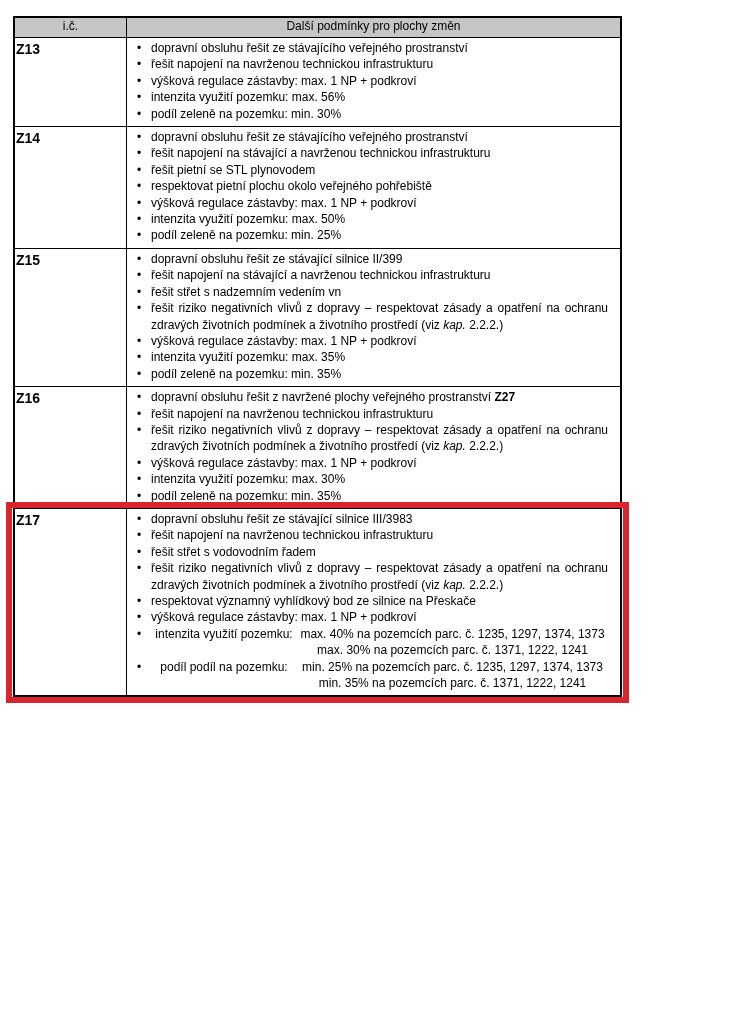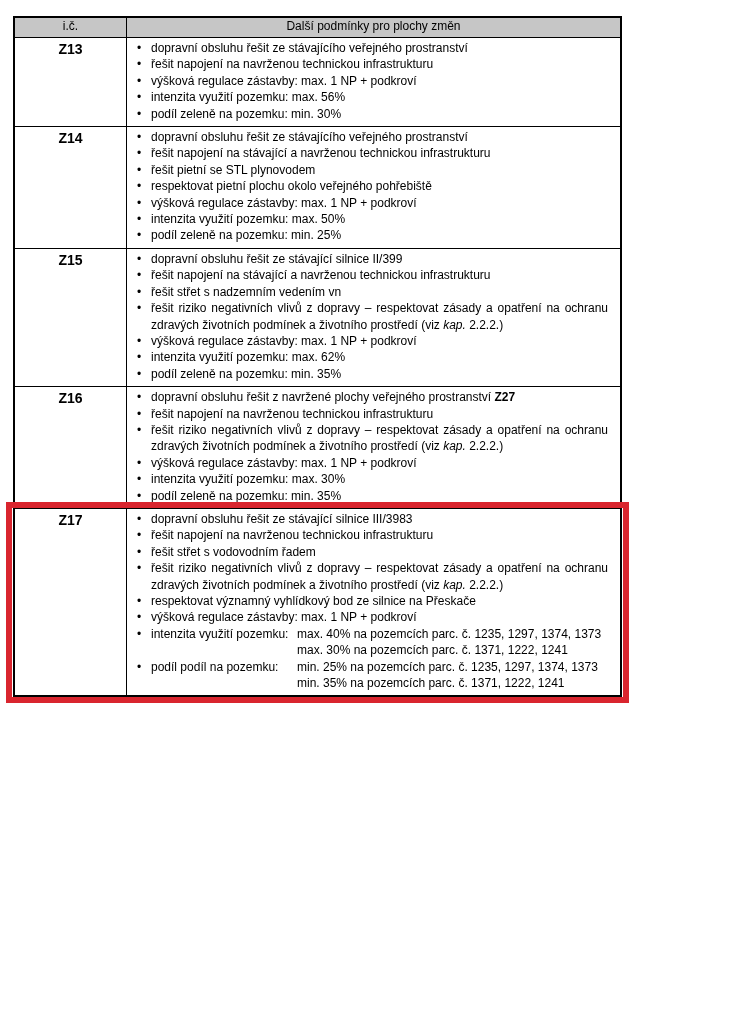--- a/index.html
+++ b/index.html
@@ -34,28 +34,28 @@
     font-size:12px;
   }
   .doc-table th,.doc-table td{border:1px solid var(--border);vertical-align:top;}
   .doc-table thead th{
     background:var(--header-bg);font-weight:normal;height:17px;
     padding:1px 6px;
   }
   th.col-id{width:99px;text-align:center;margin-top:7px;}
   th.col-cond{text-align:center;padding-left:10px;}
   td.cell-id{
-    width:99px;text-align:center;font-weight:bold;font-size:14px;padding-top:3px;
+    width:99px;text-align:left;font-weight:bold;font-size:14px;padding-top:3px;
   }
   td.cell-items{padding:2px 12px 4px 10px;}
   .bullet-item{display:flex;line-height:16.4px;}
   .bullet{width:14px;flex:0 0 14px;text-align:left;}
   .btext{flex:1;}
   .btext.justify{text-align:justify;}
-  .label-values{display:flex;}
+  .label-values{display:flex;text-align:center;}
   .lv-label{width:146px;flex:0 0 146px;}
   .lv-values{flex:1;}
 
   
   #highlight-box{
     position:absolute;z-index:10;pointer-events:none;box-sizing:border-box;
     border:6px solid var(--highlight);
   }
 </style>
 </head>
@@ -148,21 +148,21 @@
             <div class="bullet-item">
               <span class="bullet">•</span>
               <div class="btext justify"><span>řešit riziko negativních vlivů z dopravy – respektovat zásady a opatření na ochranu zdravých životních podmínek a životního prostředí (viz </span><span style="font-style: italic;">kap.</span><span> 2.2.2.)</span></div>
             </div>
             <div class="bullet-item">
               <span class="bullet">•</span>
               <div class="btext"><span>výšková regulace zástavby: max. 1 NP + podkroví</span></div>
             </div>
             <div class="bullet-item">
               <span class="bullet">•</span>
-              <div class="btext"><span>intenzita využití pozemku: max. 62%</span></div>
+              <div class="btext"><span>intenzita využití pozemku: max. 35%</span></div>
             </div>
             <div class="bullet-item">
               <span class="bullet">•</span>
               <div class="btext"><span>podíl zeleně na pozemku: min. 35%</span></div>
             </div>
           </td>
         </tr>
         <tr>
           <td class="cell-id">Z16</td>
           <td class="cell-items">

